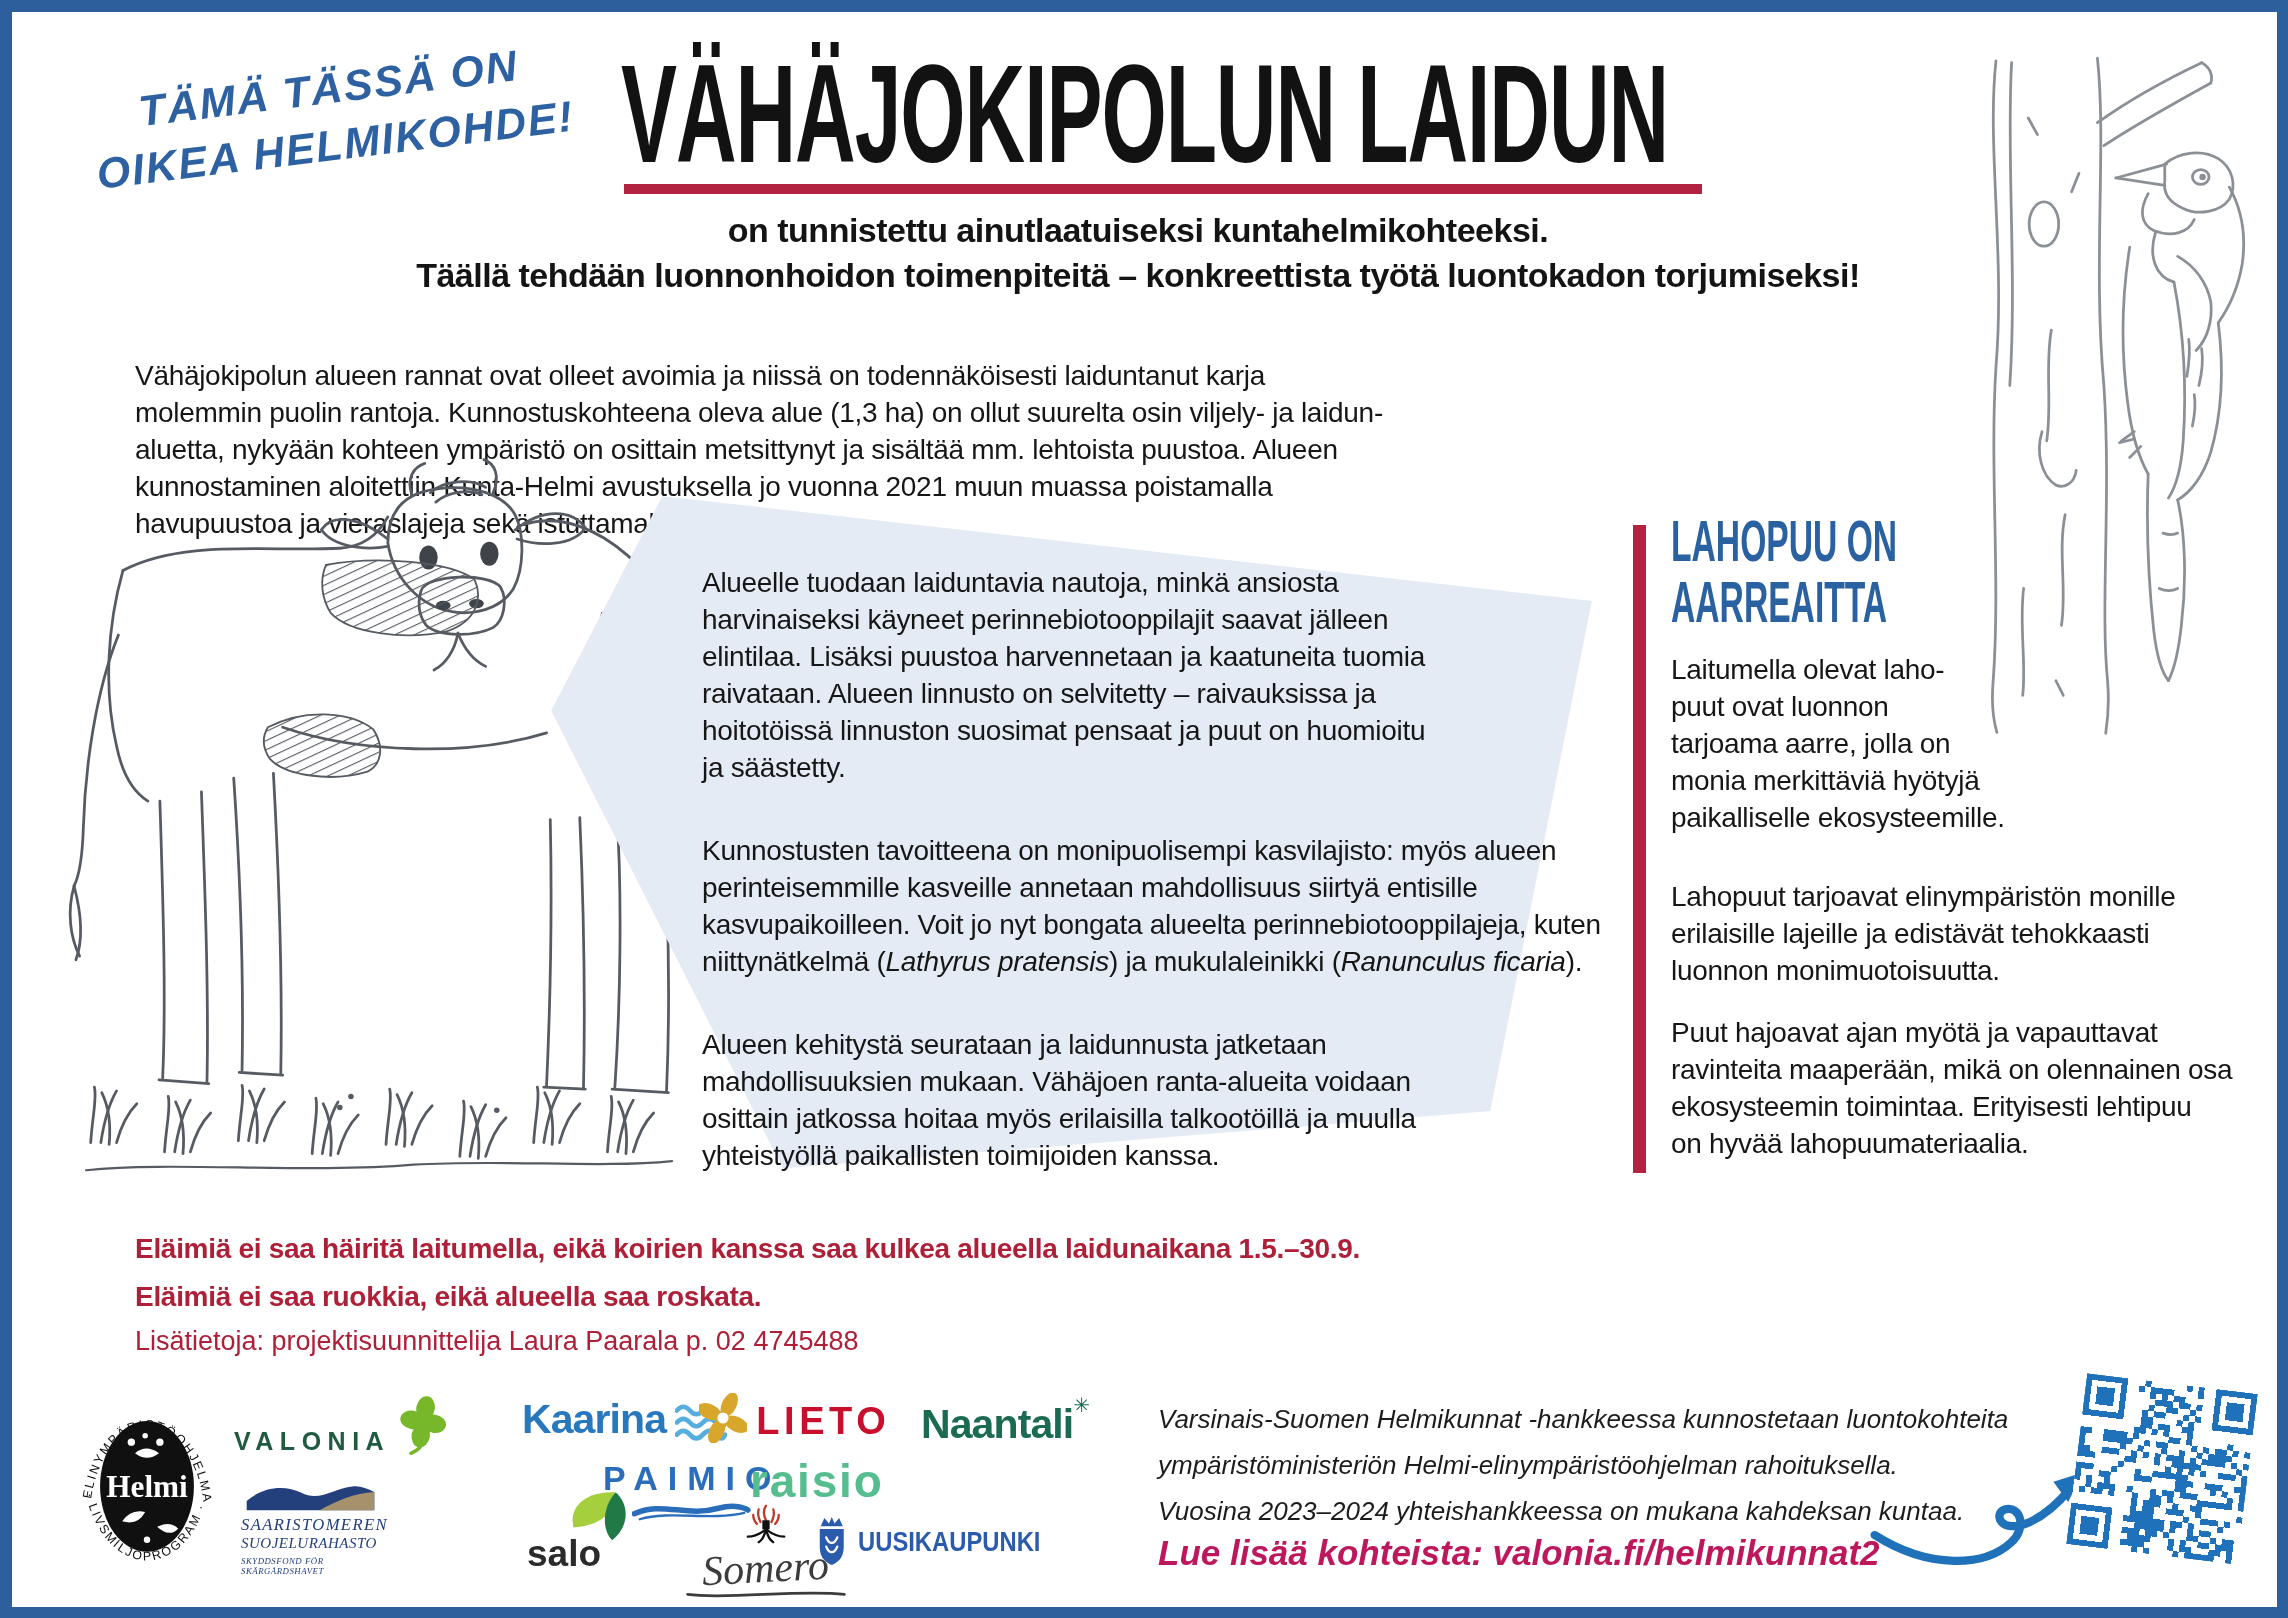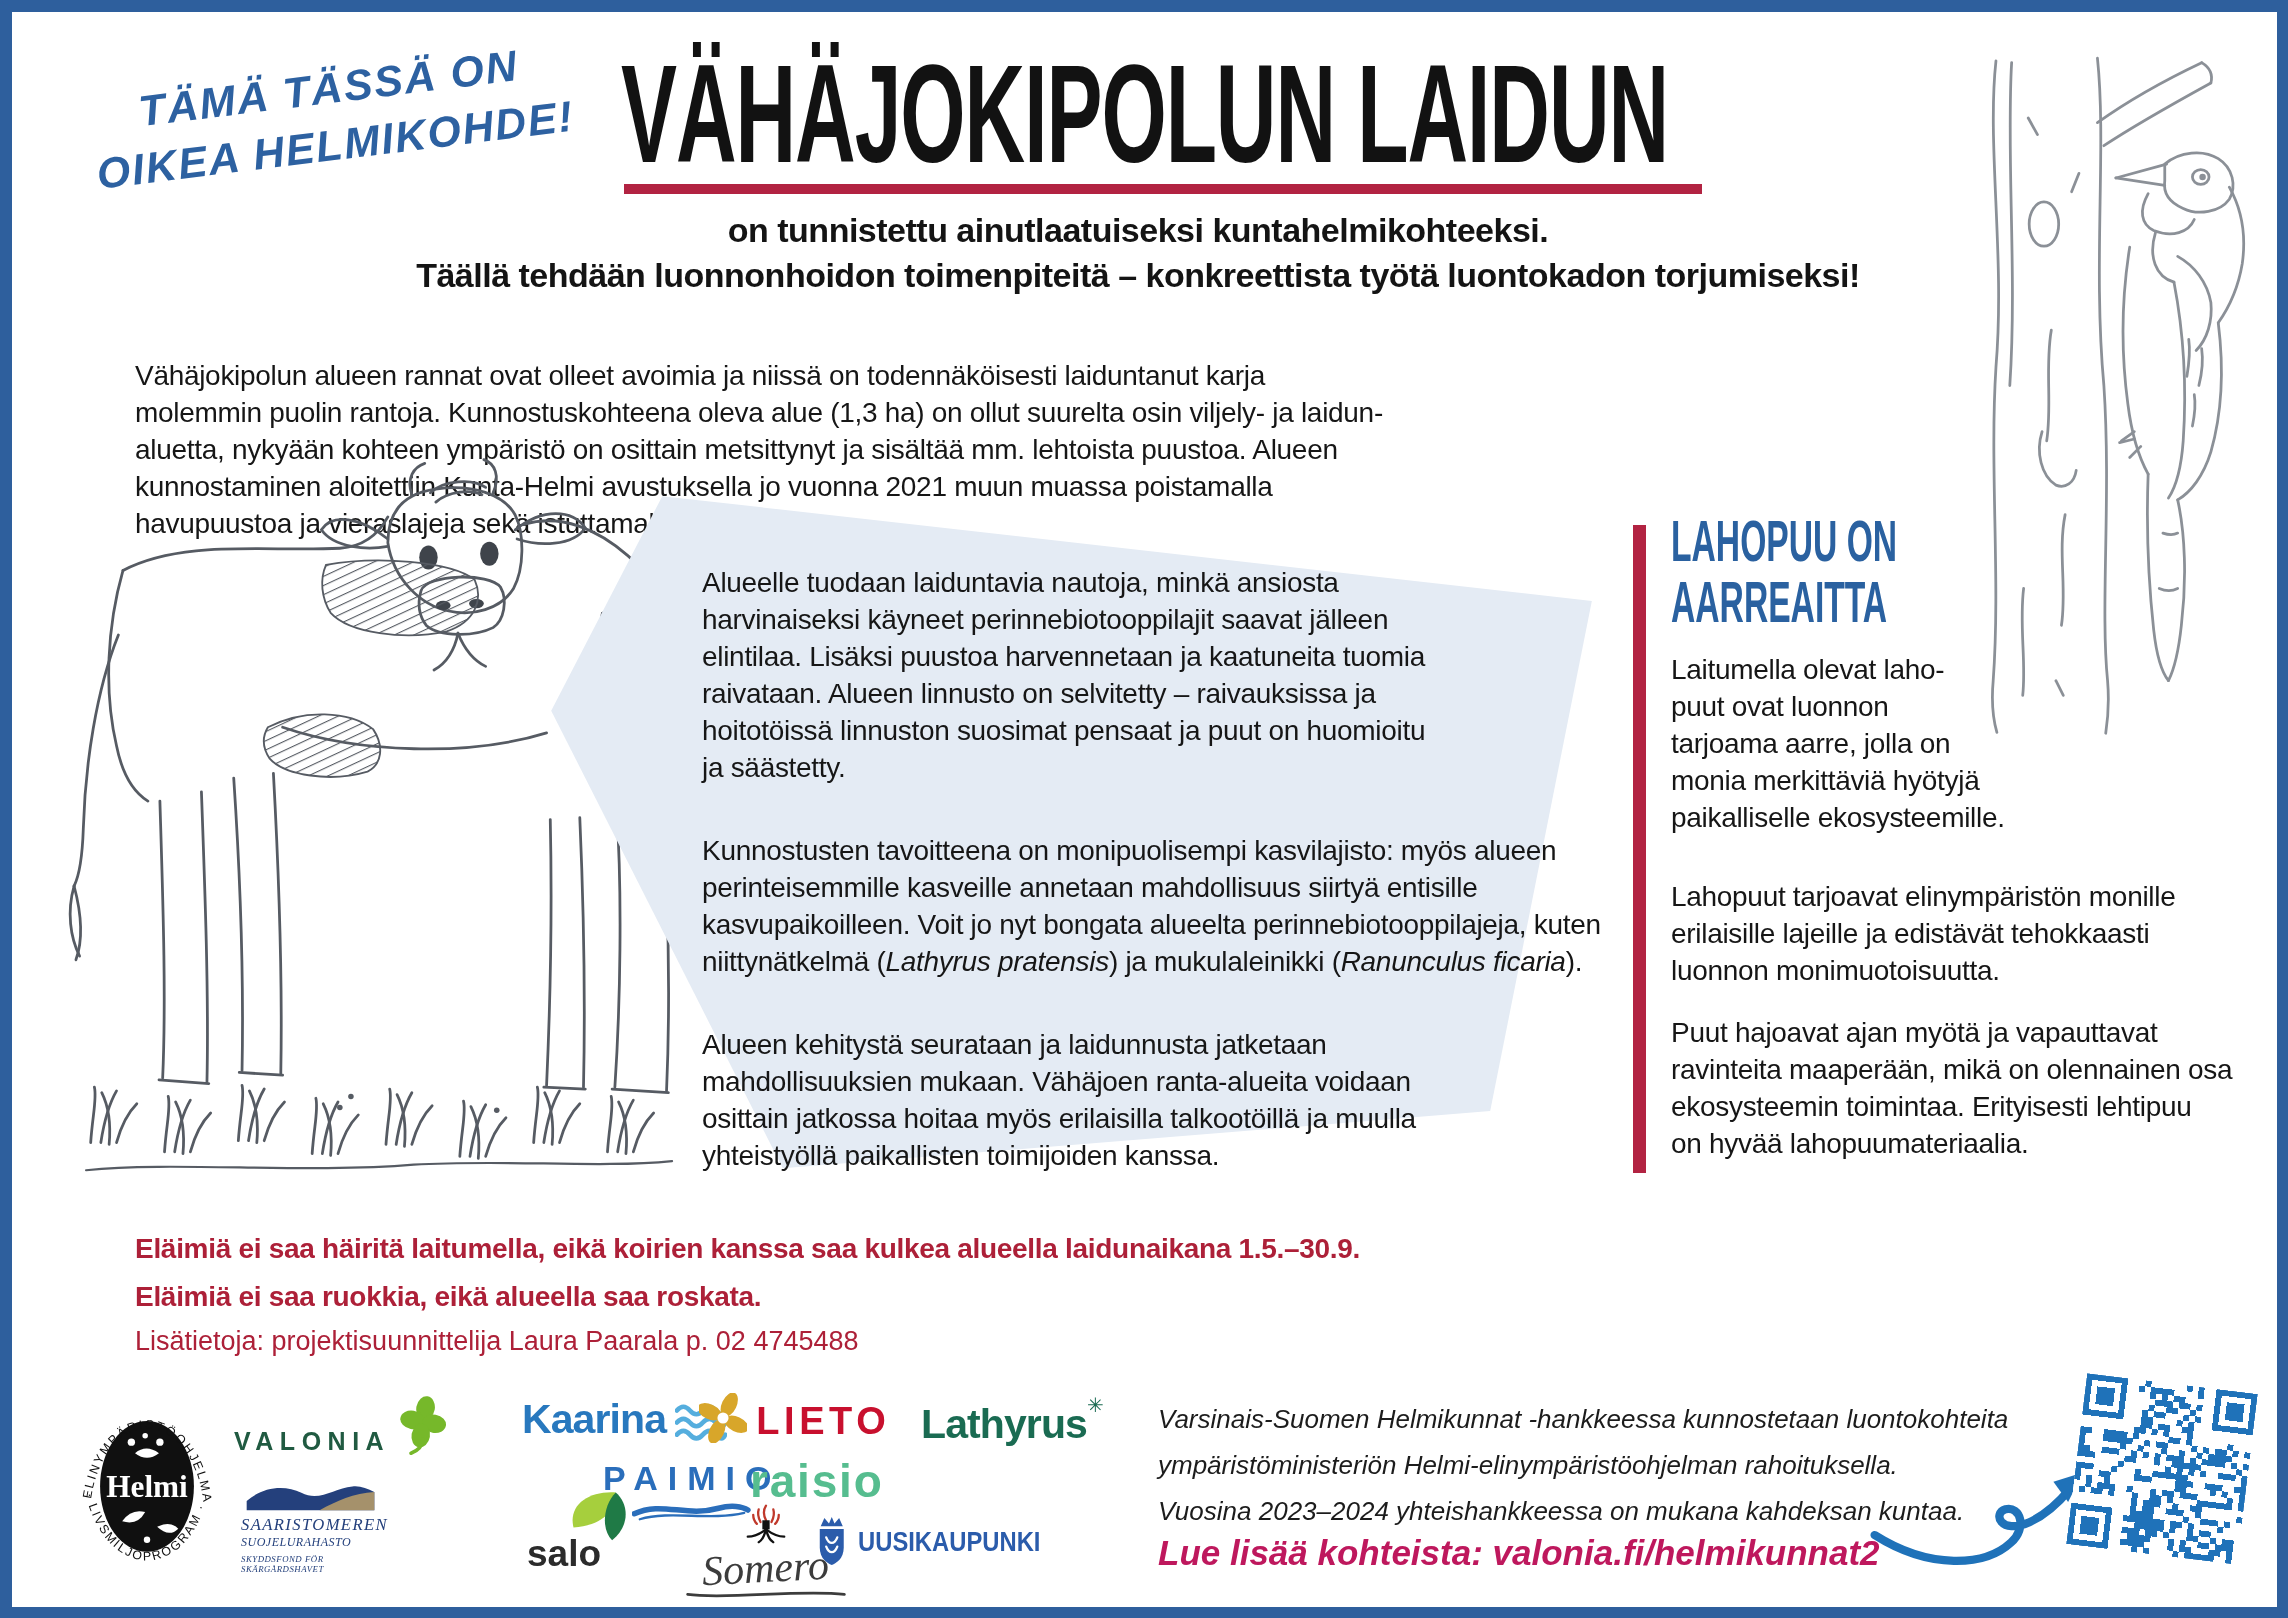--- a/index.html
+++ b/index.html
@@ -69,21 +69,21 @@
   .raisio-text{ left:738px; top:1442px; font-size:46px; font-weight:bold; letter-spacing:1.8px; color:#56bd8f; }
   .salo{ left:515px; top:1475px; width:111px; height:88px; }
   .salo-text{ position:absolute; left:0px; bottom:0px; font-size:37px; font-weight:bold; color:#2b2b2b; }
   .somero{ left:666px; top:1490px; width:175px; text-align:center; }
   .somero-text{ font-family:"Liberation Serif","DejaVu Serif",serif; font-style:italic;
                 font-size:42px; color:#3c3c3c; transform:rotate(-3deg); display:inline-block;}
   .uki{ left:805px; top:1504px; display:flex; align-items:center; gap:11px; }
   .uki-text{ font-size:28px; font-weight:bold; color:#2b5cab; transform:scaleX(0.85); transform-origin:left center; letter-spacing:0px; }
   .ssr{ left:229px; top:1469px; width:138px; text-align:left; color:#24407c;font-style:italic; }
   .ssr-l1{ font-family:"Liberation Serif","DejaVu Serif",serif; font-size:16.6px; letter-spacing:1.4px; margin-top:2.8px;}
-  .ssr-l2{ font-family:"Liberation Serif","DejaVu Serif",serif; font-size:12px; letter-spacing:0.5px; }
+  .ssr-l2{ font-family:"Liberation Serif","DejaVu Serif",serif; font-size:15px; letter-spacing:0.5px; }
   .ssr-l3{ font-family:"Liberation Serif","DejaVu Serif",serif; font-size:8.8px; letter-spacing:0.5px; margin-top:4.6px;}
   svg{ display:block; }
 </style>
 </head>
 <body>
 
 <div id="poster">
 
   <div class="abs bubble"></div>
 
@@ -602,21 +602,21 @@
           <ellipse cx="26" cy="43" rx="8" ry="14"></ellipse>
           <ellipse cx="10" cy="27" rx="14" ry="8"></ellipse>
         </g>
         <circle cx="26" cy="27" r="6" fill="#ffffff"></circle>
       </svg>
     </span>
     <span class="lieto-text">LIETO</span>
   </div>
 
   <div class="abs logo" style="left:909px; top:1381px;">
-    <span class="naantali-text"><span>Lathyrus</span><span class="naantali-star">✳</span></span>
+    <span class="naantali-text"><span>Naantali</span><span class="naantali-star">✳</span></span>
   </div>
 
   <div class="abs ssr">
     <svg width="129" height="31" viewBox="0 0 140 34" style="margin:0 auto;">
       <path d="M0,32 L0,22 C18,6 42,4 60,13 C80,23 96,8 116,6 C124,5 132,8 140,12 L140,32 Z" fill="#24407c"></path>
       <path d="M80,32 C98,22 118,13 140,12 L140,32 Z" fill="#a5916b"></path>
     </svg>
     <div class="ssr-l1">SAARISTOMEREN</div>
     <div class="ssr-l2">SUOJELURAHASTO</div>
     <div class="ssr-l3">SKYDDSFOND FÖR SKÄRGÅRDSHAVET</div>

